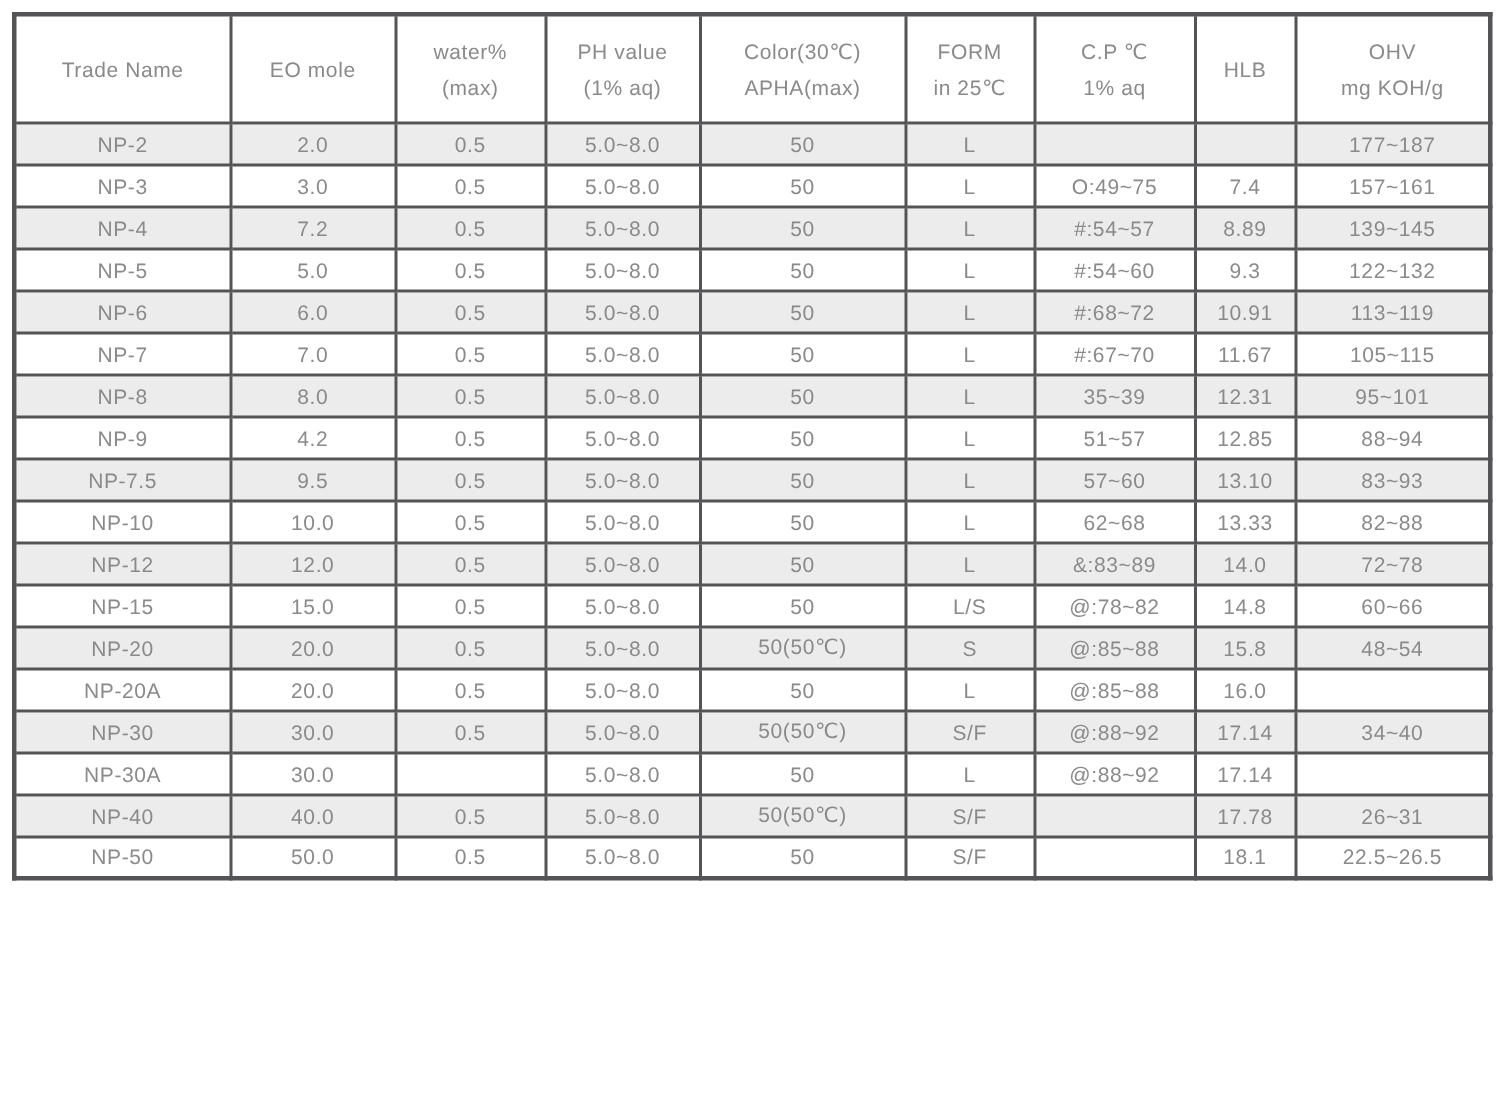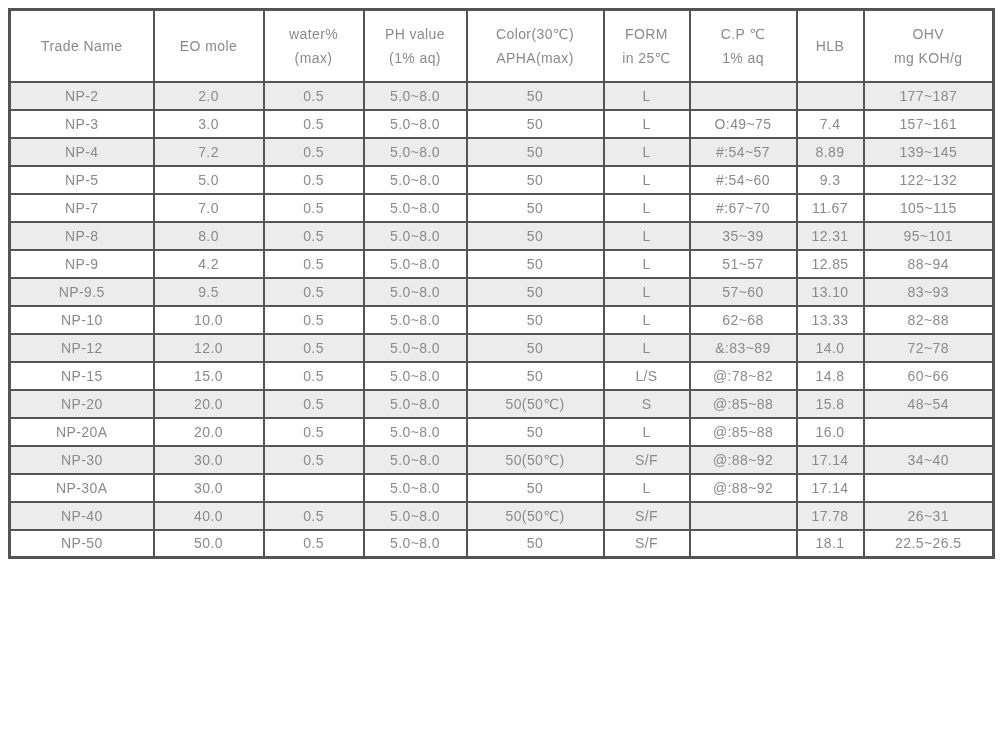--- a/index.html
+++ b/index.html
@@ -138,20 +138,31 @@
           <td>NP-5</td>
           <td>5.0</td>
           <td>0.5</td>
           <td>5.0~8.0</td>
           <td>50</td>
           <td>L</td>
           <td>#:54~60</td>
           <td>9.3</td>
           <td>122~132</td>
         </tr>
+        <tr class="stripe">
+          <td>NP-6</td>
+          <td>6.0</td>
+          <td>0.5</td>
+          <td>5.0~8.0</td>
+          <td>50</td>
+          <td>L</td>
+          <td>#:68~72</td>
+          <td>10.91</td>
+          <td>113~119</td>
+        </tr>
         <tr class="plain">
           <td>NP-7</td>
           <td>7.0</td>
           <td>0.5</td>
           <td>5.0~8.0</td>
           <td>50</td>
           <td>L</td>
           <td>#:67~70</td>
           <td>11.67</td>
           <td>105~115</td>
@@ -172,21 +183,21 @@
           <td>4.2</td>
           <td>0.5</td>
           <td>5.0~8.0</td>
           <td>50</td>
           <td>L</td>
           <td>51~57</td>
           <td>12.85</td>
           <td>88~94</td>
         </tr>
         <tr class="stripe">
-          <td>NP-9.5</td>
+          <td>NP-7.5</td>
           <td>9.5</td>
           <td>0.5</td>
           <td>5.0~8.0</td>
           <td>50</td>
           <td>L</td>
           <td>57~60</td>
           <td>13.10</td>
           <td>83~93</td>
         </tr>
         <tr class="plain">

